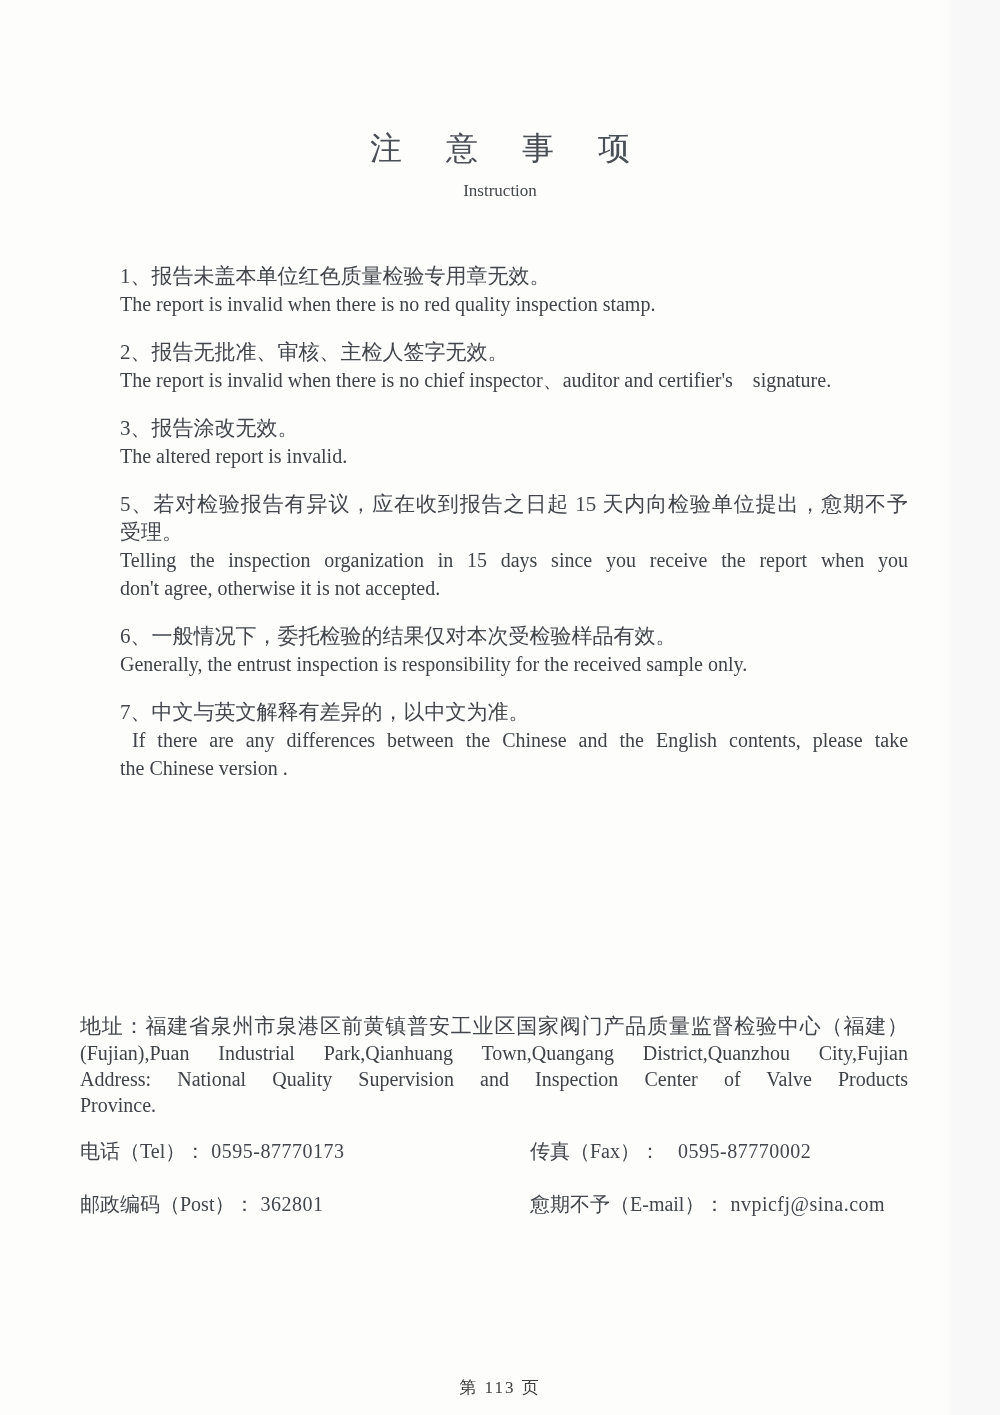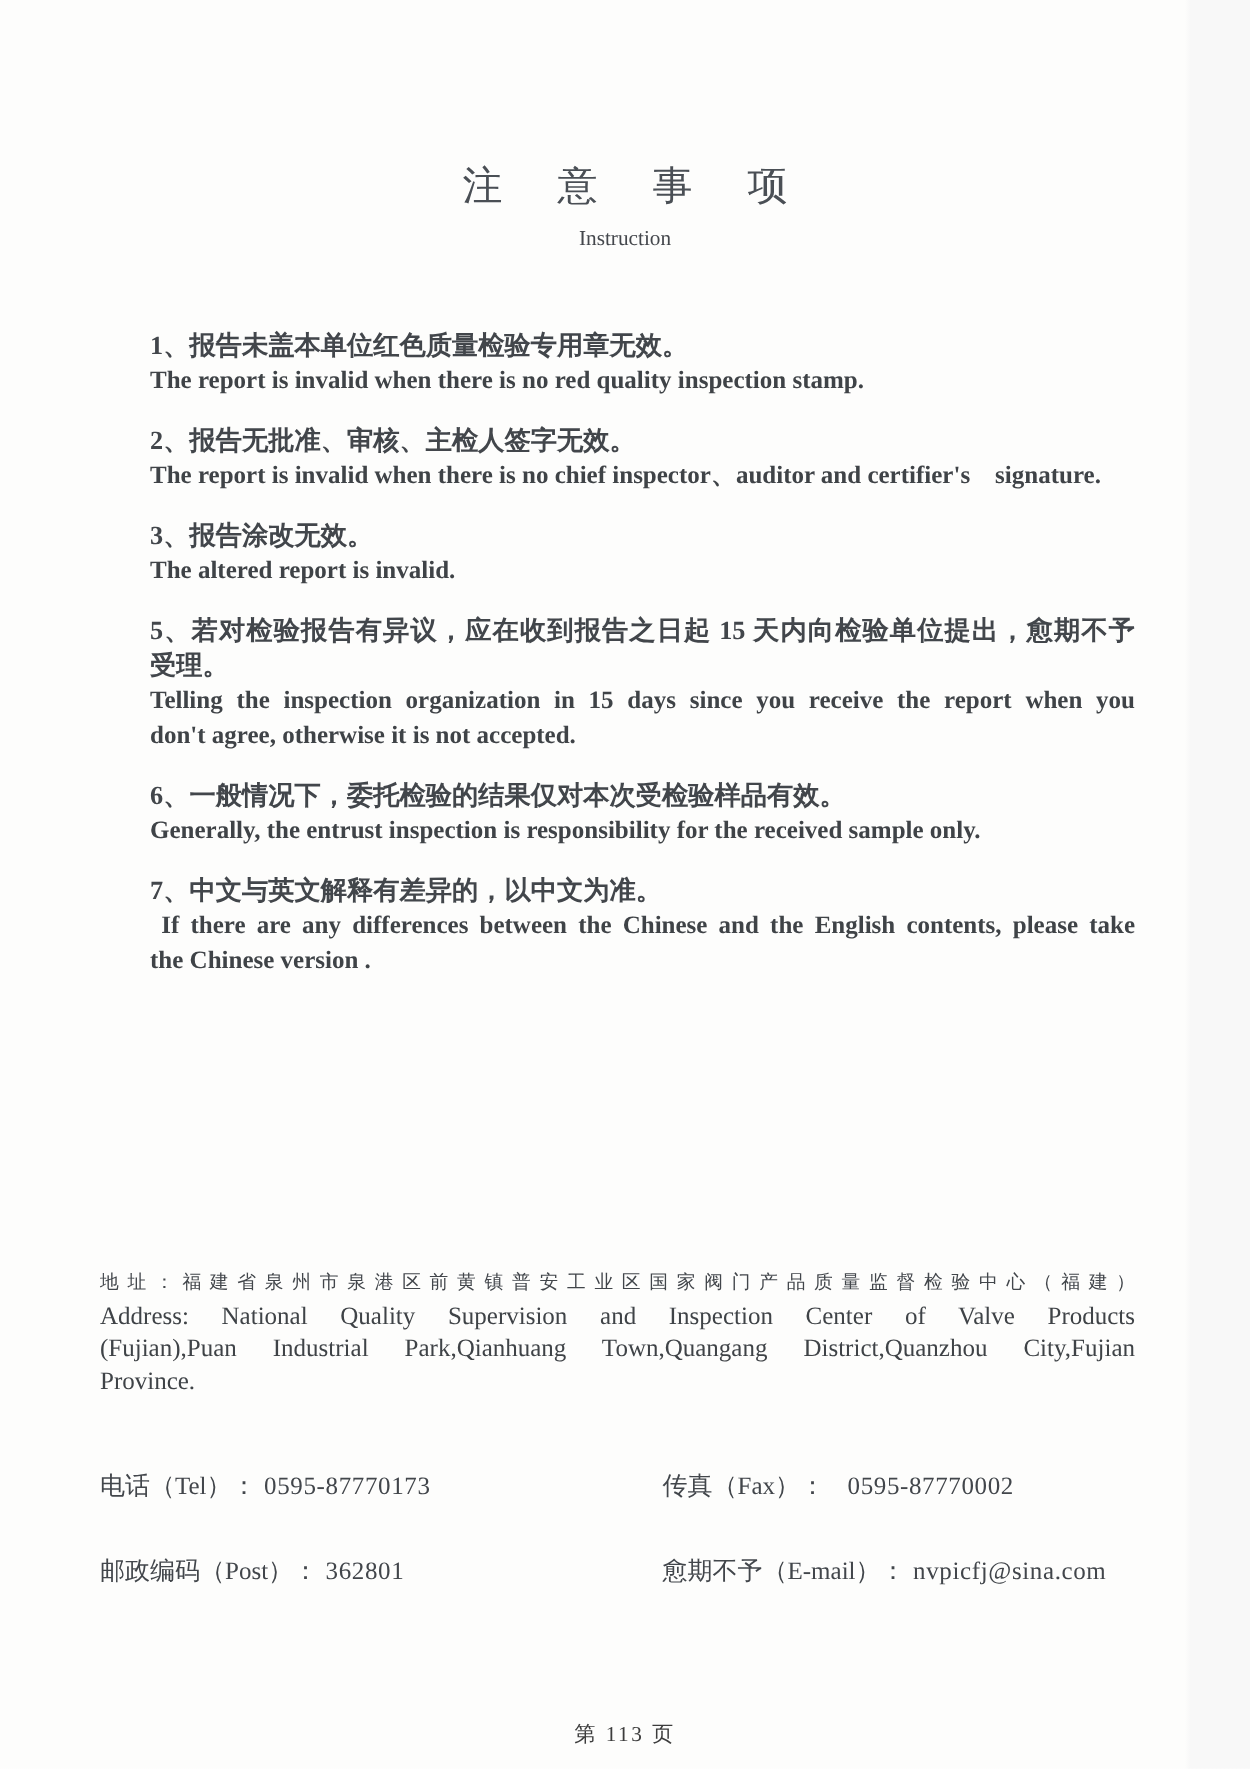--- a/index.html
+++ b/index.html
@@ -19,34 +19,34 @@
   .title-block { position: absolute; top: 130px; left: 0; width: 1000px; text-align: center; }
   .title-cn {
     display: inline-block;
     font-size: 32px; line-height: 36px;
     letter-spacing: 44px; padding-left: 44px;
     color: #4a4f55;
   }
   .title-en { margin-top: 10px; font-size: 17px; line-height: 30px; color: #44474c; }
 
   
-  .items { position: absolute; top: 262px; left: 120px; width: 788px; font-weight: bold; }
+  .items { position: absolute; top: 262px; left: 120px; width: 788px; }
   .item { margin-bottom: 20px; }
   .cn { font-size: 21px; line-height: 28px; color: #42464b; white-space: pre-wrap; }
   .en { font-size: 20px; line-height: 28px; color: #3f4347; white-space: pre-wrap; }
   .spread { text-align: justify; text-align-last: justify; }
 
   
   .address { position: absolute; top: 1012px; left: 80px; width: 828px; }
-  .address .cn { font-size: 15px; line-height: 28px; }
+  .address .cn { font-size: 21px; line-height: 28px; }
   .address .en { font-size: 20px; line-height: 26px; }
 
   
   .contacts { position: absolute; left: 80px; top: 1136px; width: 840px; }
-  .row { display: flex; margin-bottom: 23px; align-items: center; margin-top: 38px; }
+  .row { display: flex; margin-bottom: 23px; align-items: center; }
   .cell { font-size: 20px; line-height: 30px; color: #42464b; }
   .cell-left { width: 450px; }
   .cell-right { flex: 1; }
   .label { font-size: 20px; }
   .value { font-size: 20px; margin-left: 6px; letter-spacing: 0.5px; }
   .value-fax { margin-left: 18px; }
 
   
   .footer { position: absolute; top: 1376px; left: 0; width: 1000px; text-align: center; }
   .page-number { font-size: 17px; color: #3c3c3c; letter-spacing: 2px; }
@@ -94,22 +94,22 @@
     <div class="item">
       <div class="cn">7、中文与英文解释有差异的，以中文为准。</div>
       <div class="en spread"> If there are any differences between the Chinese and the English contents, please take</div>
       <div class="en">the Chinese version .</div>
     </div>
 
   </div>
 
   <div class="address">
     <div class="cn spread">地址：福建省泉州市泉港区前黄镇普安工业区国家阀门产品质量监督检验中心（福建）</div>
+    <div class="en spread">(Fujian),Puan Industrial Park,Qianhuang Town,Quangang District,Quanzhou City,Fujian</div>
     <div class="en spread">Address: National Quality Supervision and Inspection Center of Valve Products</div>
-    <div class="en spread">(Fujian),Puan Industrial Park,Qianhuang Town,Quangang District,Quanzhou City,Fujian</div>
     <div class="en">Province.</div>
   </div>
 
   <div class="contacts">
     <div class="row">
       <div class="cell cell-left">
         <span class="label">电话（Tel）：</span><span class="value">0595-87770173</span>
       </div>
       <div class="cell cell-right">
         <span class="label">传真（Fax）：</span><span class="value value-fax">0595-87770002</span>

